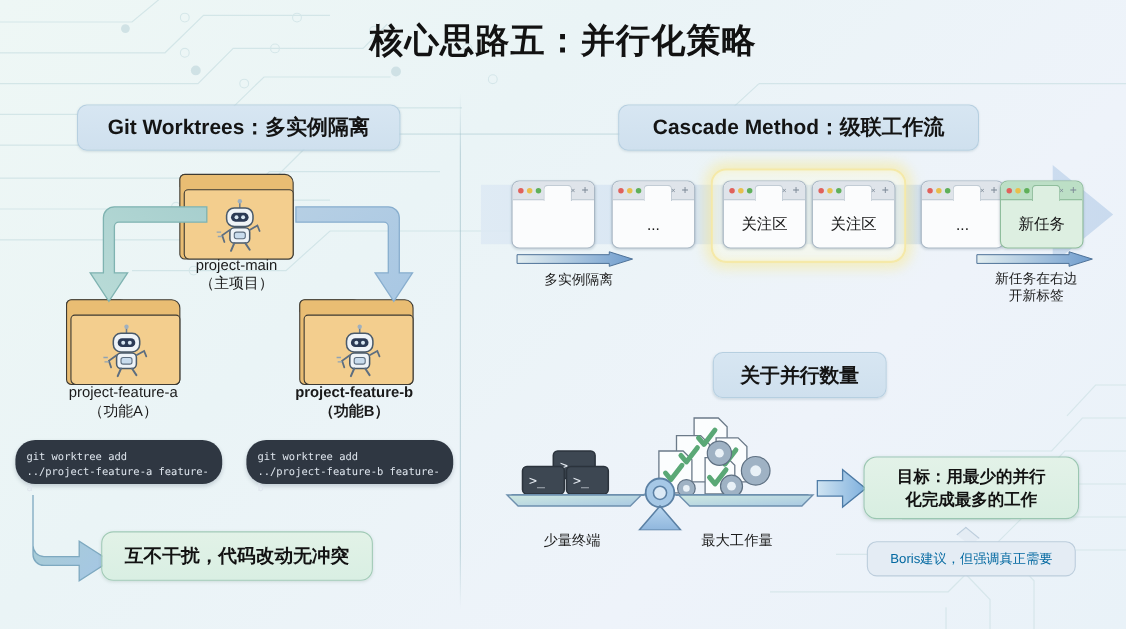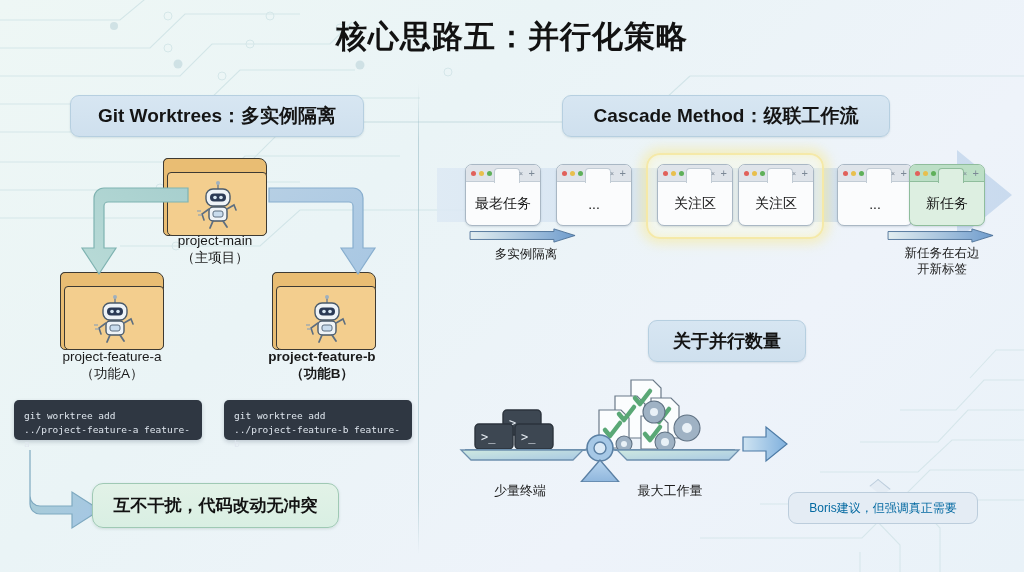--- a/index.html
+++ b/index.html
@@ -67,21 +67,21 @@
   .flabel {
     position: absolute; text-align: center; width: 200px;
     font-size: 13.5px; color: #1a1a1a; line-height: 17px;
   }
   
   .elbow { position: absolute; }
   
   .term {
     position: absolute;
     background: #2f3742;
-    border-radius: 5px;
+    border-radius: 18px;
     color: #dfe6ee;
     font-family: "DejaVu Sans Mono", "Liberation Mono", monospace;
     font-size: 9.5px;
     line-height: 14px;
     padding: 9px 10px;
     white-space: pre-wrap;
     box-shadow: 0 2px 4px rgba(40,60,80,.22);
   }
   #term-a { left: 14px;  top: 400px; width: 188px; height: 40px; }
   #term-b { left: 224px; top: 400px; width: 188px; height: 40px; }
@@ -358,21 +358,20 @@
       <div class="chrome">
         <div class="dots">
             <i style="background:#e1615b"></i>
             <i style="background:#e8bf4d"></i>
             <i style="background:#5fb05a"></i>
           </div>
         <div class="tabsh"></div>
         <div class="xg">×</div>
         <div class="pl">+</div>
       </div>
-      <div class="wlabel">最老任务</div>
     </div>
 
     <div class="win" style="left:113px;">
       <div class="chrome">
         <div class="dots">
             <i style="background:#e1615b"></i>
             <i style="background:#e8bf4d"></i>
             <i style="background:#5fb05a"></i>
           </div>
         <div class="tabsh"></div>
@@ -527,16 +526,18 @@
   <svg style="position:absolute; left:742px; top:425px;" width="46" height="38" viewBox="0 0 46 38">
     <defs>
         <linearGradient id="gt" x1="0" y1="0" x2="1" y2="0">
       <stop offset="0%" stop-color="#cfe4f2"></stop>
           <stop offset="100%" stop-color="#7fb0dd"></stop>
         </linearGradient>
       </defs>
     <path d="M1 12 H24 V2 L45 19 L24 36 V26 H1 Z" fill="url(#gt)" stroke="#4d7ba6" stroke-width="1.2"></path>
   </svg>
 
+  <div id="target-box" style="white-space:pre-line;"><span>目标：用最少的并行
+化完成最多的工作</span></div>
   <div id="note-tail"></div>
   <div id="note-box">Boris建议，但强调真正需要</div>
 
 </div>
 
 </body></html>

